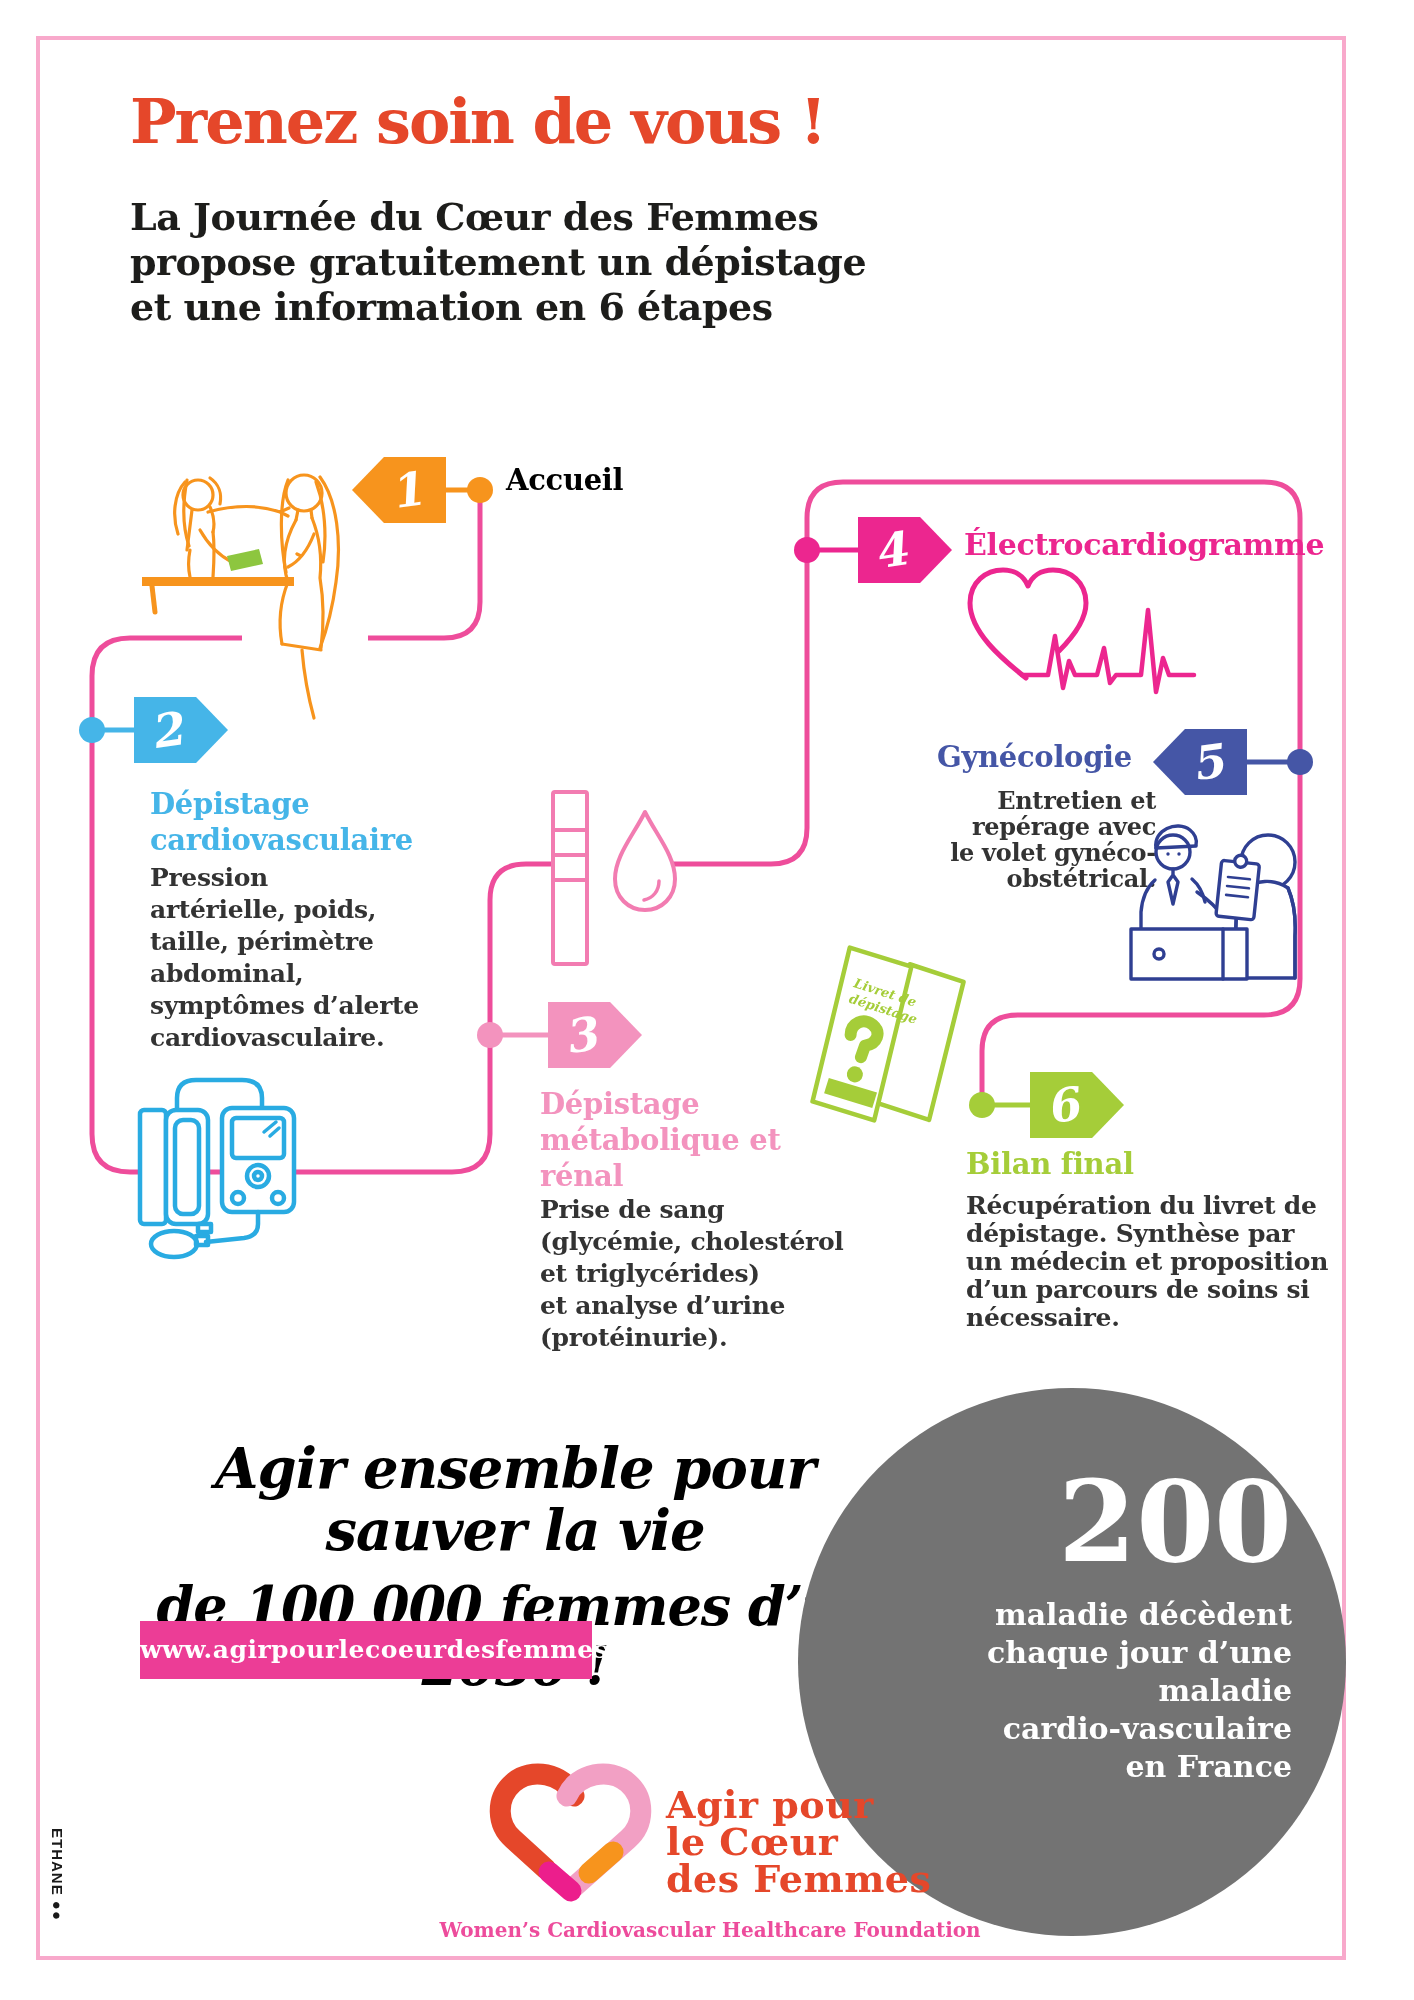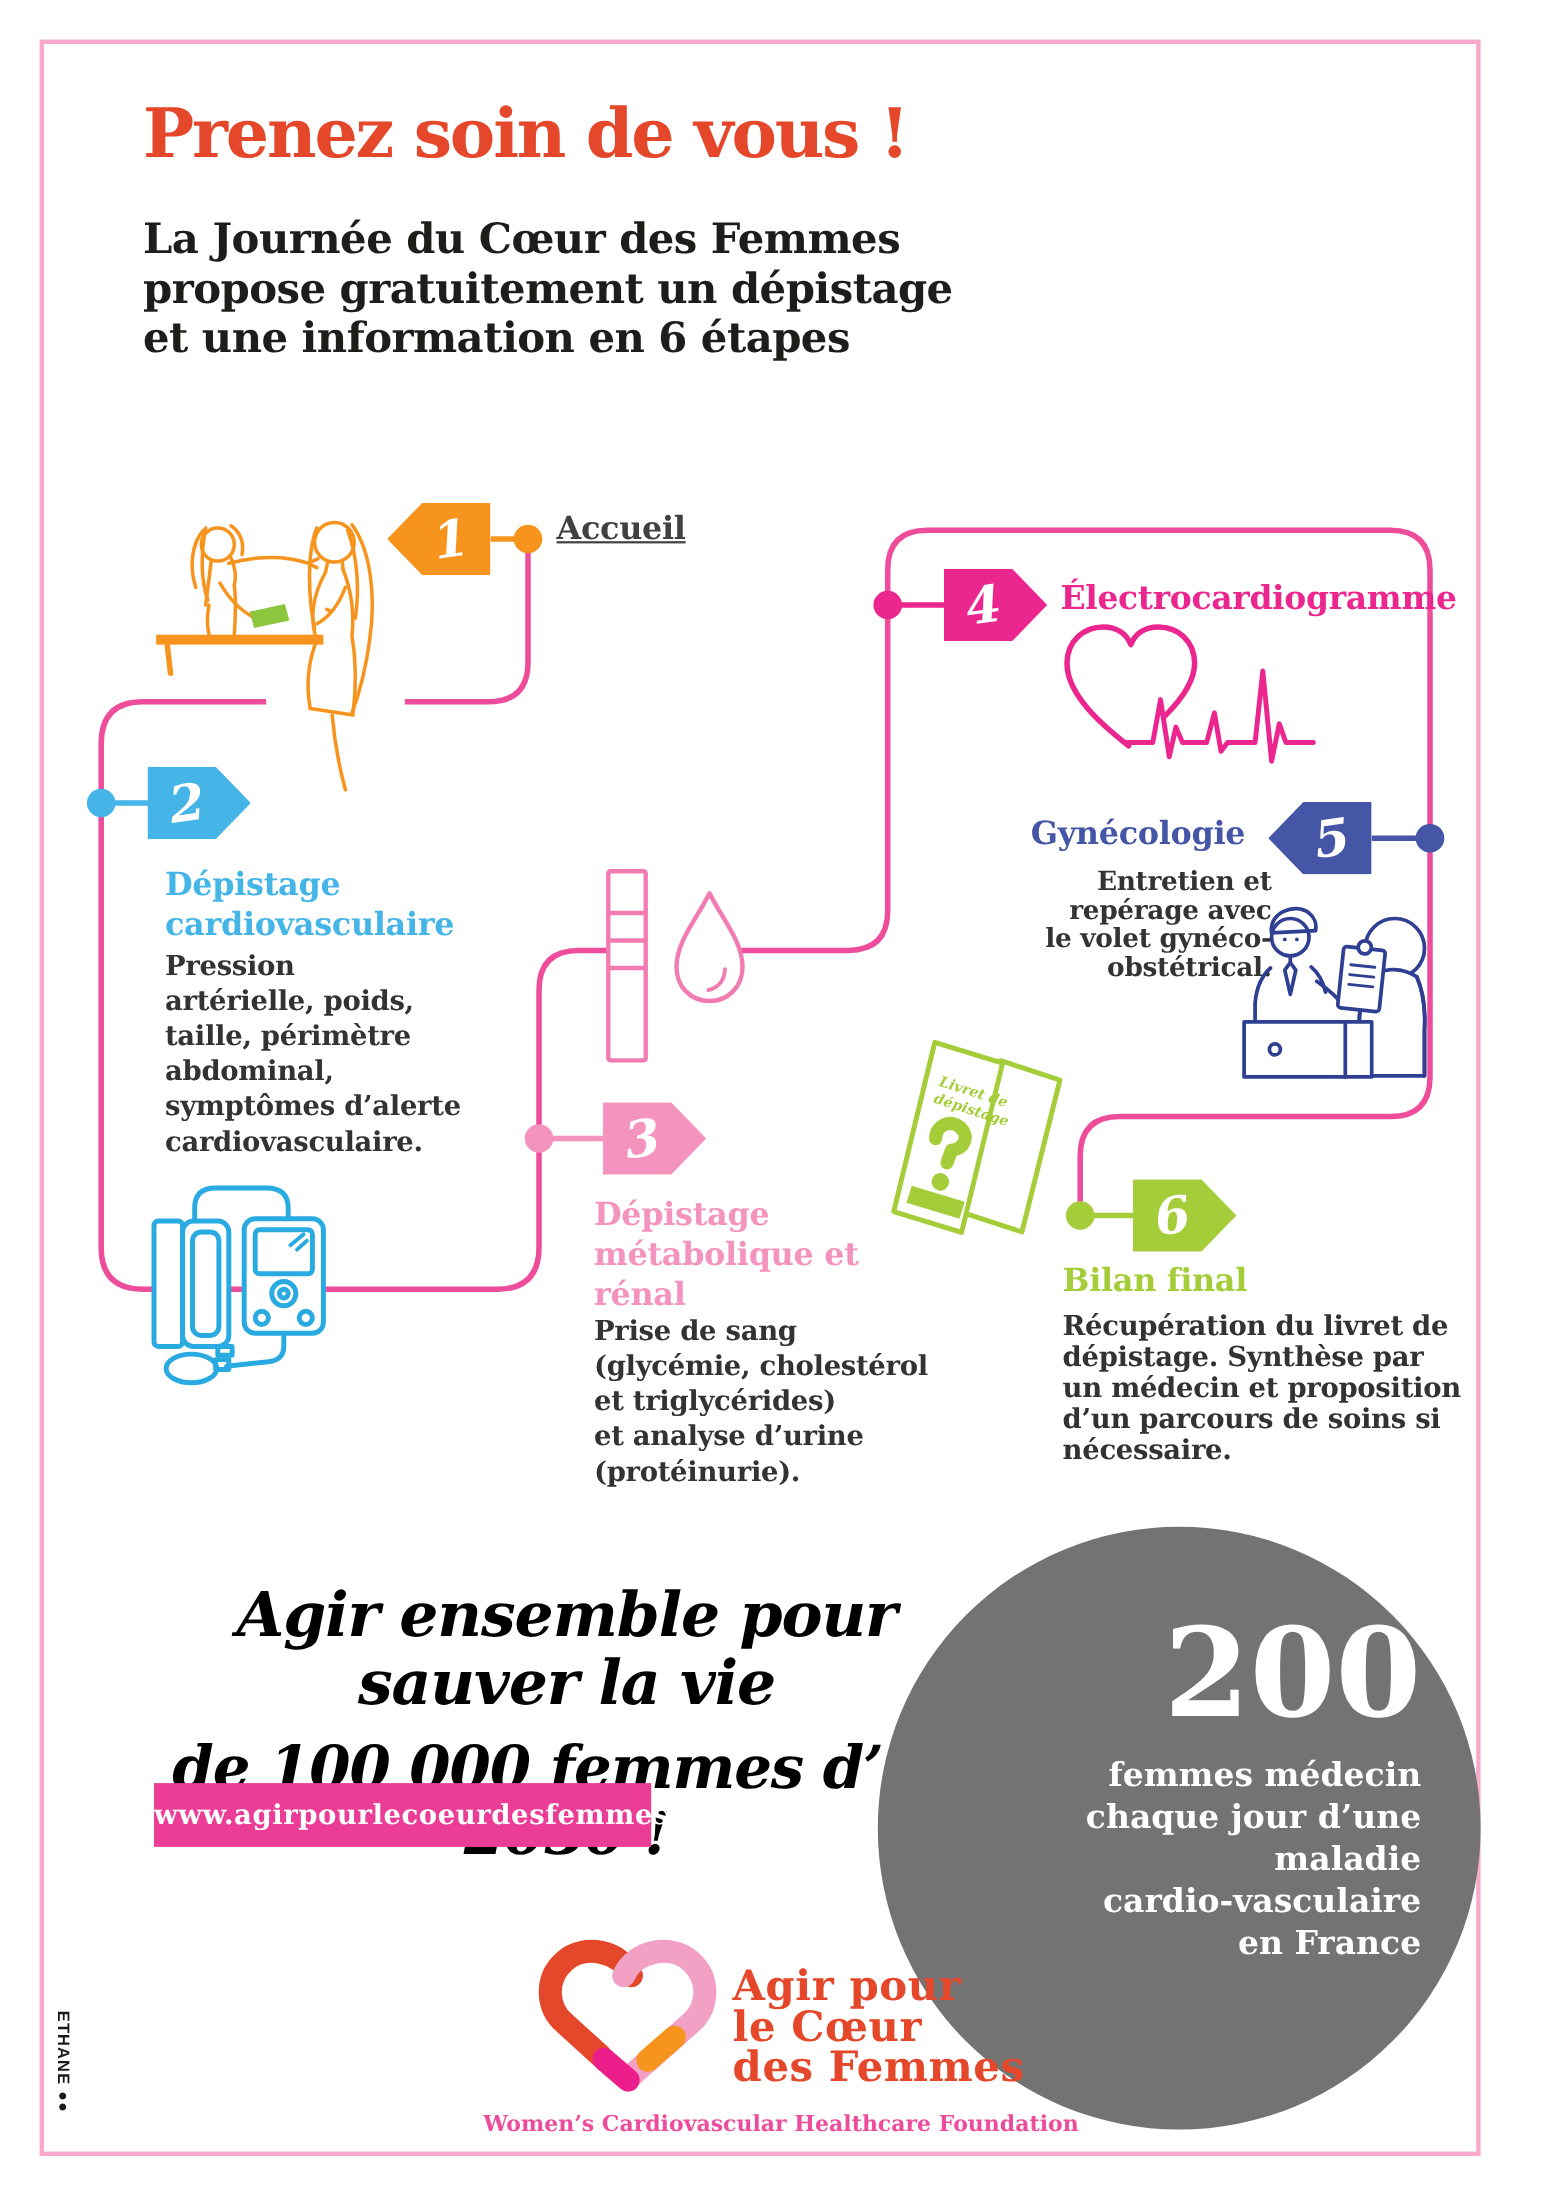--- a/index.html
+++ b/index.html
@@ -79,21 +79,21 @@
       <path d="M 182 68 C 190 88 192 108 190 128 C 194 152 194 174 191 198"></path>
       <path d="M 184 84 C 177 102 168 112 158 117"></path>
       <path d="M 167 104 l 4 2"></path>
       <path d="M 152 194 L 191 200"></path>
       <path d="M 172 200 C 174 224 178 246 184 268"></path>
     </g>
   </svg>
   <div class="abs badge left" style="left: 352px; top: 457px; width: 94px; height: 66px; background-color: rgb(247, 148, 29);">
     <span class="num">1</span>
   </div>
-  <div class="abs step-title" style="left: 506px; top: 462px; color: #404040; text-decoration: underline;">Accueil</div>
+  <div class="abs step-title" style="left: 506px; top: 462px; color: #000000;">Accueil</div>
 
   <div class="abs badge right" style="left: 134px; top: 697px; width: 94px; height: 66px; background-color: rgb(69, 181, 232);">
     <span class="num">2</span>
   </div>
   <div class="abs step-title pre" style="left: 150px; top: 786px; color: rgb(69, 181, 232);">Dépistage
 cardiovasculaire</div>
   <div class="abs step-body pre" style="left:150px;top:862px;line-height:32px;">Pression
 artérielle, poids,
 taille, périmètre
 abdominal,
@@ -206,21 +206,21 @@
 
   <div class="abs" style="left: 110px; top: 1438px; width: 810px; text-align: center; font-style: italic; font-weight: bold; letter-spacing: -1px; color: #000000;">
     <div style="font-size:56px;line-height:1.1;">Agir ensemble pour sauver la vie</div>
     <div style="font-size:54px;line-height:1.1;margin-top:16px;">de 100 000 femmes d’ici 2030 !</div>
   </div>
 
   <div class="abs" style="left: 140px; top: 1621px; width: 452px; height: 58px; line-height: 58px; text-align: left; color: rgb(255, 255, 255); font-weight: bold; font-size: 25px; letter-spacing: 0.5px; cursor: pointer; background-color: rgb(236, 61, 150);">www.agirpourlecoeurdesfemmes.com</div>
 
   <div class="abs" style="left: 798px; top: 1388px; width: 548px; height: 548px; border-radius: 50%; color: rgb(255, 255, 255); background-color: #737373;">
     <div class="abs" style="right:54px;top:78px;font-size:112px;font-weight:bold;line-height:1;">200</div>
-    <div class="abs pre" style="right:54px;top:208px;text-align:right;font-size:30px;font-weight:bold;line-height:38px;">femmes médecin
+    <div class="abs pre" style="right:54px;top:208px;text-align:right;font-size:30px;font-weight:bold;line-height:38px;">maladie décèdent
 chaque jour d’une
 maladie
 cardio-vasculaire
 en France</div>
   </div>
 
   <svg class="abs" style="left:486px;top:1760px;" width="170" height="155" viewBox="0 0 170 155">
     <g fill="none" stroke-width="21" stroke-linecap="round">
       <path d="M 88 36 C 78 13 45 7 27 23 C 9 39 11 65 27 79 L 60 109" style="stroke: rgb(229, 71, 42);"></path>
       <path d="M 81 36 C 91 13 124 7 142 23 C 160 39 158 65 142 79 L 88 127" style="stroke: rgb(242, 160, 196);"></path>

